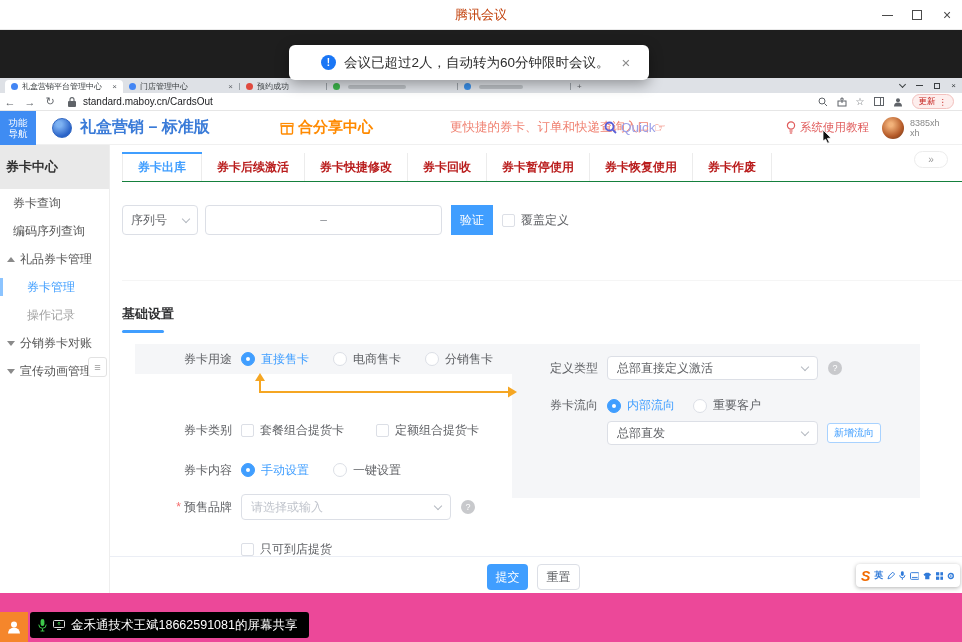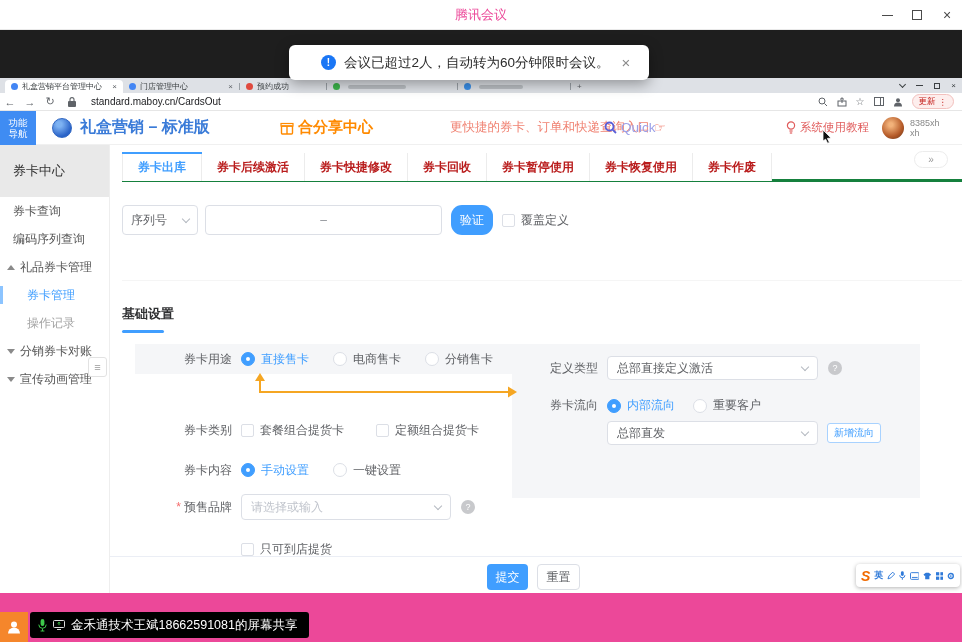--- a/index.html
+++ b/index.html
@@ -1,21 +1,21 @@
 <!DOCTYPE html>
 <html><head>
 <meta charset="utf-8">
 <style>
   *{margin:0;padding:0;box-sizing:border-box}
   body{font-family:"Liberation Sans",sans-serif;background:#333}
   .stage{position:relative;width:962px;height:642px;background:#1e1e1e;overflow:hidden;margin:0 auto}
 
   
   .titlebar{position:absolute;top:0;left:0;right:0;height:30px;background:#fff;border-bottom:1px solid #e9e9e9;display:flex;align-items:center;justify-content:center}
-  .titlebar .t{font-size:13px;color:#ec4899}
+  .titlebar .t{font-size:13px;color:#c2410c}
   .winctl{position:absolute;right:0;top:0;height:30px;display:flex}
   .wc{width:30px;height:30px;display:flex;align-items:center;justify-content:center}
   .ic-min{width:11px;height:1px;background:#4a4a4a}
   .ic-max{width:10px;height:10px;border:1px solid #4a4a4a}
   .ic-x{font-size:14px;color:#4a4a4a;line-height:1}
 
   
   .toast{position:absolute;left:289px;top:45px;width:360px;height:35px;background:#fff;border-radius:6px;box-shadow:0 4px 14px rgba(0,0,0,.35);display:flex;align-items:center;z-index:60}
   .info-ic{width:15px;height:15px;border-radius:50%;background:#1a76f5;color:#fff;font-size:10px;font-weight:bold;display:flex;align-items:center;justify-content:center;margin:0 8px 0 32px;flex:none}
   .toast .msg{font-size:13.5px;color:#2b2b2b;white-space:nowrap}
@@ -33,64 +33,64 @@
   .tabbar-stub .bar{height:4px;width:58px;background:#b9bdc2;border-radius:2px;margin-left:4px}
   .bwin{margin-left:auto;display:flex;align-items:center;height:15px}
   .bwin .bw{width:17px;display:flex;align-items:center;justify-content:center;color:#3c4043;font-size:8px;height:15px}
   .chev-s{width:5px;height:5px;border-right:1px solid #3c4043;border-bottom:1px solid #3c4043;transform:rotate(45deg);margin-top:-2px}
   .bw .mn{width:7px;height:1px;background:#3c4043}
   .bw .mx{width:6px;height:6px;border:1px solid #3c4043}
 
   .toolbar{position:absolute;top:15px;left:0;right:0;height:18px;background:#fff;border-bottom:1px solid #e6e6e6;display:flex;align-items:center;color:#5f6368;font-size:11px}
   .nbtn{width:20px;text-align:center;flex:none}
   .urlzone{display:flex;align-items:center;margin-left:8px}
-  .urltext{font-size:10px;color:#202124;margin-left:15px}
+  .urltext{font-size:10px;color:#202124;margin-left:7px}
   .tb-right{margin-left:auto;display:flex;align-items:center;gap:9px;padding-right:8px}
   .updpill{display:flex;align-items:center;gap:3px;border:1px solid #f2c0bd;background:#fdeeed;color:#c5221f;font-size:8.5px;border-radius:8px;padding:1px 6px;height:15px}
 
   
   .appheader{position:absolute;top:33px;left:0;right:0;height:34px;background:#fff;border-bottom:1px solid #f0f0f0;display:flex;align-items:center}
   .navtoggle{width:36px;height:34px;background:#3f8cf3;color:#fff;font-size:9.5px;line-height:11px;display:flex;flex-direction:column;align-items:center;justify-content:center;flex:none}
   .logo{width:20px;height:20px;border-radius:50%;background:radial-gradient(circle at 35% 30%,#7db2f2 15%,#2a63c8 70%);margin-left:16px;flex:none;border:1px solid #2f66c2}
   .brand{font-size:16px;font-weight:bold;color:#3a7bd8;margin-left:8px;white-space:nowrap}
   .sharecenter{display:flex;align-items:center;gap:4px;position:absolute;left:280px;color:#ff8a00;font-weight:bold;font-size:15px}
   .promo{position:absolute;left:450px;font-size:12.5px;color:#f08272;display:flex;align-items:center;gap:4px}
   .quick{position:absolute;left:604px;display:flex;align-items:center;gap:4px;font-size:13.5px;color:#9ba0e8}
   .tutorial{position:absolute;left:786px;display:flex;align-items:center;gap:4px;font-size:11.5px;color:#e05c5c}
   .cursor-arrow{position:absolute;left:822px;top:18px}
   .avatar{position:absolute;left:882px;width:22px;height:22px;border-radius:50%;background:radial-gradient(circle at 40% 35%,#f2b27a 10%,#b55a28 60%,#5e2e12 100%)}
   .uname{position:absolute;left:910px;font-size:9px;color:#888;line-height:10px}
 
   
   .sidebar{position:absolute;top:67px;left:0;width:110px;height:448px;background:#fff;border-right:1px solid #eee}
-  .sbheader{height:52px;background:#e9e9e9;display:flex;align-items:center;padding-left:13px;font-size:13px;font-weight:normal;color:#333}
+  .sbheader{height:44px;background:#e9e9e9;display:flex;align-items:center;padding-left:6px;font-size:13px;font-weight:bold;color:#333}
   .sbitem{height:28px;display:flex;align-items:center;padding-left:13px;font-size:12px;color:#555;position:relative}
   .sbitem.child{padding-left:27px}
   .sbitem.active{color:#409EFF}
   .sbitem.active::before{content:'';position:absolute;left:0;top:5px;bottom:5px;width:3px;background:#8cc4ff}
   .sbitem.dim{color:#a3a3a3}
   .car{width:0;height:0;border-left:4px solid transparent;border-right:4px solid transparent;margin-right:5px;flex:none}
   .car.up{border-bottom:5px solid #8a8a8a}
   .car.down{border-top:5px solid #8a8a8a}
   .sbcollapse{position:absolute;left:88px;top:212px;width:19px;height:20px;border:1px solid #e2e2e2;background:#fff;border-radius:3px;display:flex;align-items:center;justify-content:center;color:#999;font-size:11px}
 
   
   .main{position:absolute;top:67px;left:110px;width:852px;height:448px;background:#fff}
-  .mtabs{position:absolute;top:8px;left:12px;right:0;height:29px;border-bottom:3px solid #15803d;display:flex}
+  .mtabs{position:absolute;top:8px;left:12px;right:0;height:29px;border-bottom:1px solid #15803d;display:flex}
   .mtab{padding:0 15px;display:flex;align-items:center;font-size:12px;font-weight:bold;color:#b91c1c;border-right:1px solid #ececec;height:28px;position:relative;background:#fff}
   .mtab:first-child{border-left:1px solid #ececec}
   .mtab.active{color:#409EFF}
   .mtab.active::before{content:'';position:absolute;top:-1px;left:-1px;right:-1px;height:2px;background:#409EFF}
   .morebtn{position:absolute;right:14px;top:6px;width:34px;height:17px;border:1px solid #ececec;border-radius:9px;display:flex;align-items:center;justify-content:center;color:#999;font-size:10px;background:#fff}
 
   .serialrow{position:absolute;top:60px;left:12px;display:flex;align-items:center}
   .sselect{width:76px;height:30px;border:1px solid #dcdfe6;border-radius:4px;display:flex;align-items:center;padding:0 8px;font-size:12px;color:#606266;margin-right:7px;background:#fff}
   .chev{width:6px;height:6px;border-right:1px solid #b4b9c0;border-bottom:1px solid #b4b9c0;transform:rotate(45deg);margin-left:auto;margin-top:-3px;flex:none}
   .sinput{width:237px;height:30px;border:1px solid #dcdfe6;border-radius:4px;display:flex;align-items:center;justify-content:center;color:#909399;font-size:12px;margin-right:9px;background:#fff}
-  .verify{width:42px;height:30px;background:#409EFF;border:none;border-radius:11px;color:#fff;font-size:12px;display:flex;align-items:center;justify-content:center;margin-right:9px}
+  .verify{width:42px;height:30px;background:#409EFF;border:none;border-radius:0;color:#fff;font-size:12px;display:flex;align-items:center;justify-content:center;margin-right:9px}
   .ckrow{display:flex;align-items:center;font-size:12px;color:#606266;gap:6px}
   .cbox{width:13px;height:13px;border:1px solid #dcdfe6;border-radius:2px;background:#fff;flex:none}
 
   .section{position:absolute;left:12px}
   .sectitle-line{display:flex;align-items:baseline}
   .sectitle{font-size:13px;font-weight:bold;color:#303133}
   .seccount{font-size:12px;color:#9aa2aa;margin-left:5px}
   .red{color:#F56C6C}
   .underline{width:42px;height:3px;background:#409EFF;border-radius:2px;margin-top:7px}
   .divider{position:absolute;top:135px;left:12px;right:0;height:1px;background:#f5f5f5}

